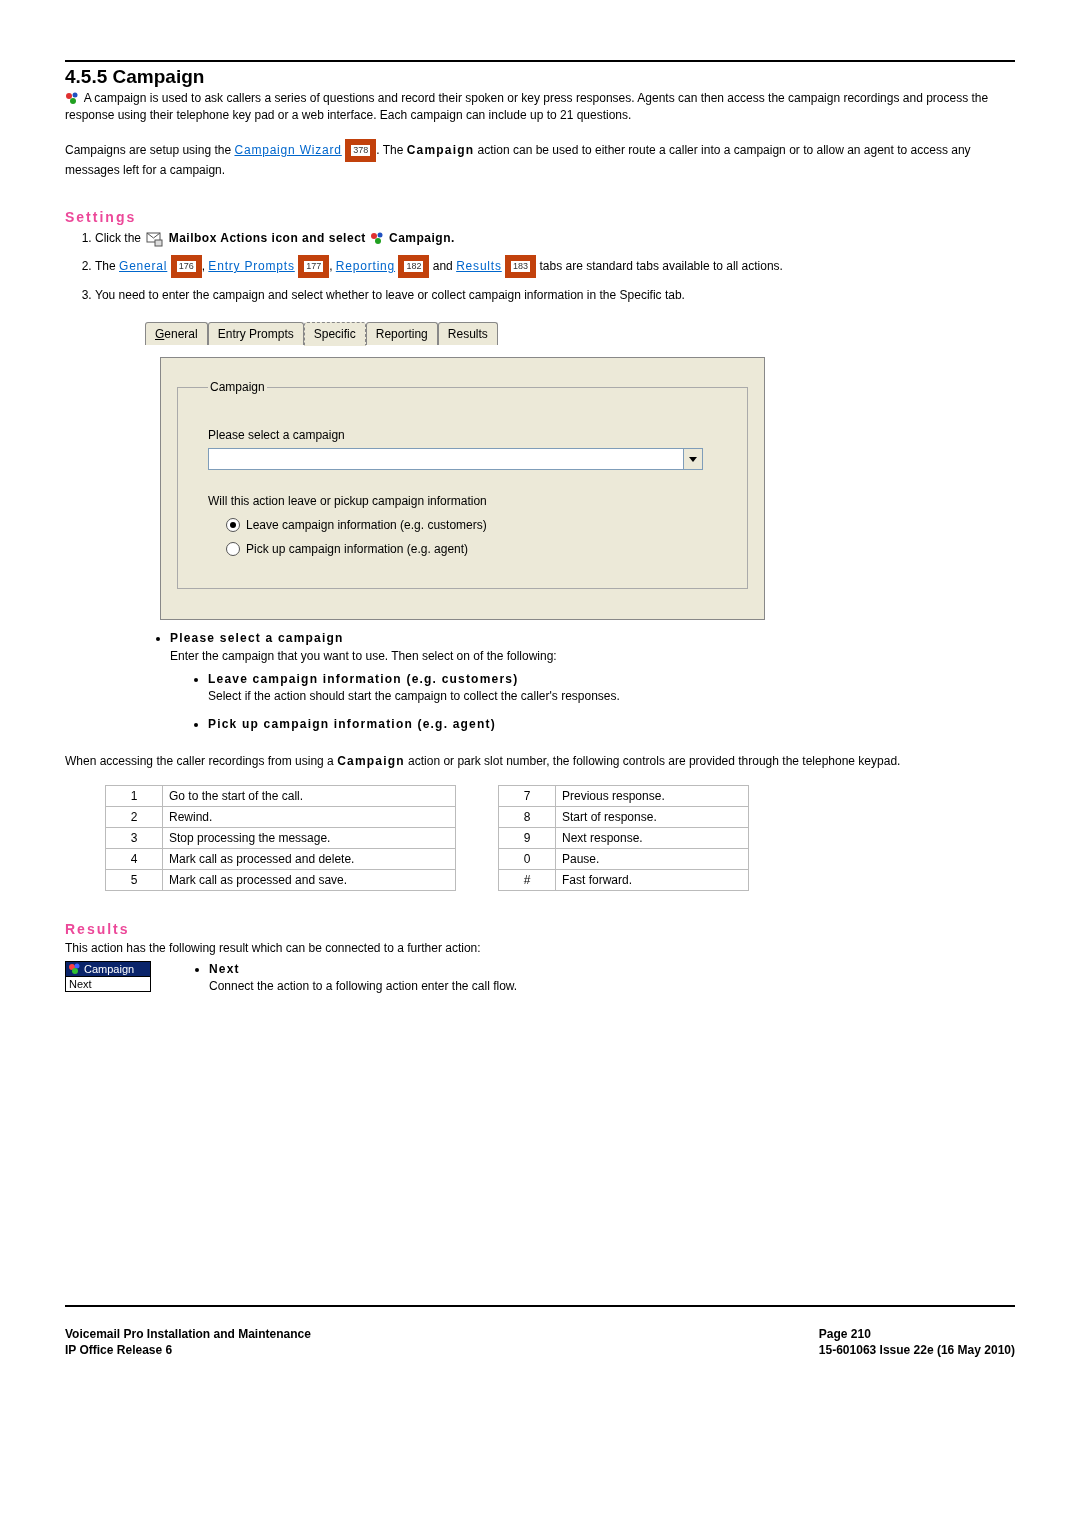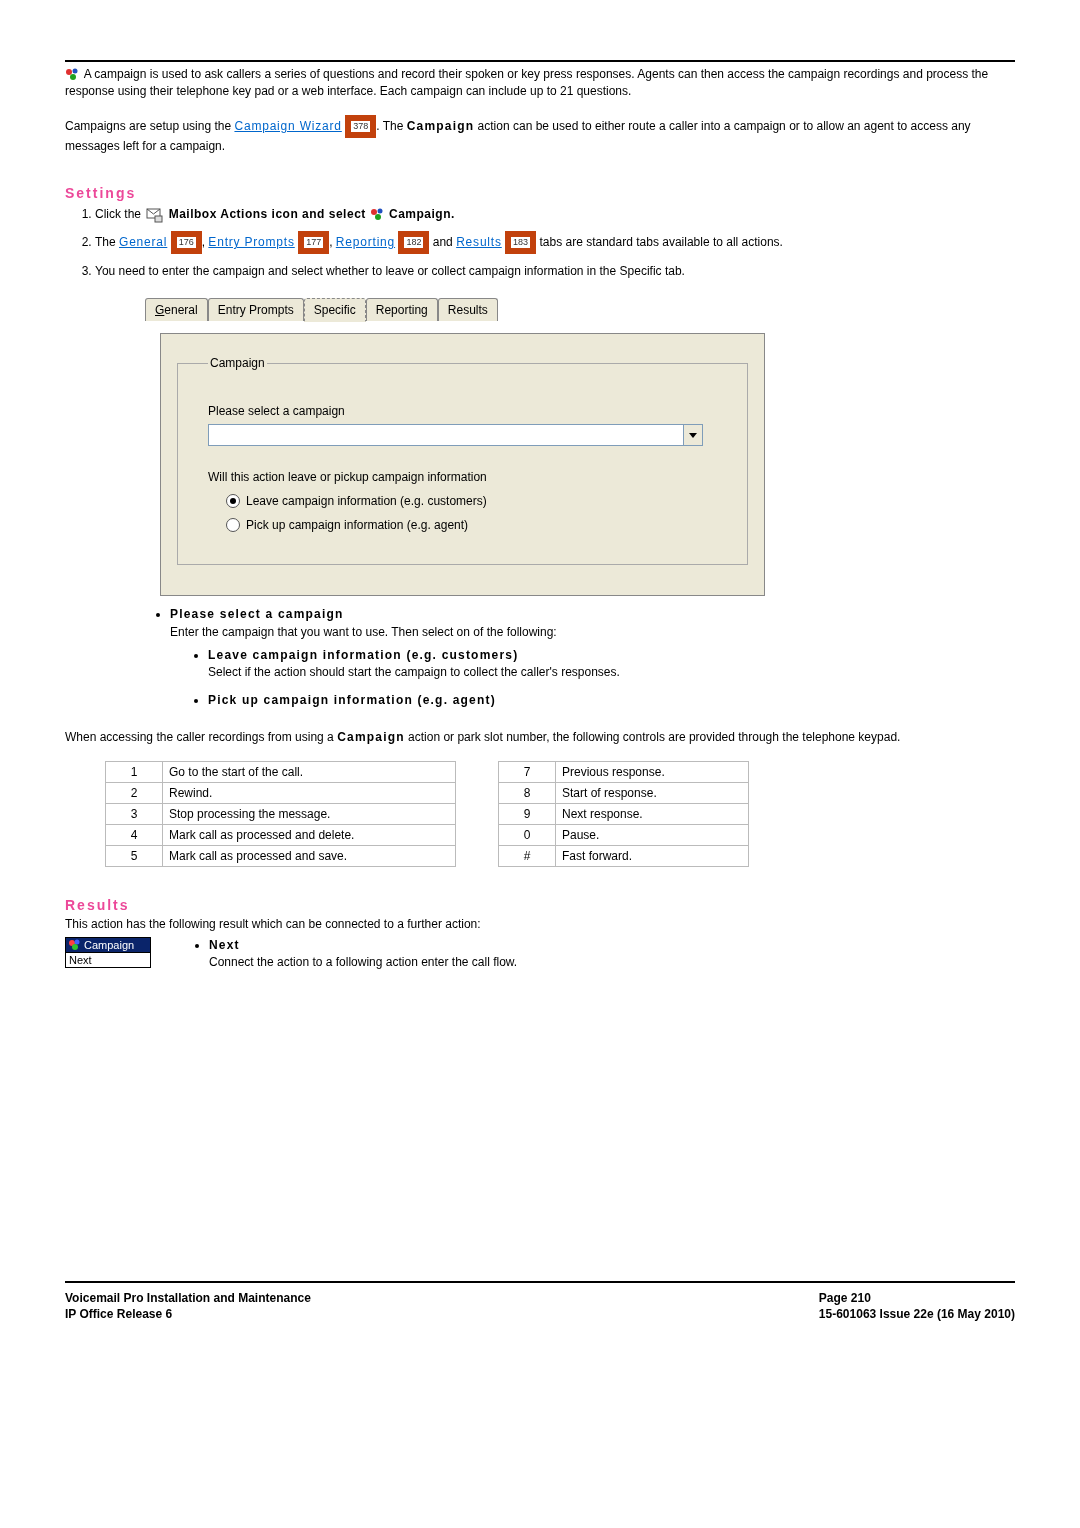--- a/index.html
+++ b/index.html
@@ -255,36 +255,37 @@
     padding-left: 18px;
   }
   ul.results-list li {
     line-height: 1.45;
   }
 
   
   .footer {
     margin-top: 310px;
     border-top: 2px solid #000;
-    padding-top: 8px;
+    padding-top: 20px;
     display: flex;
     justify-content: space-between;
     font-size: 12px;
   }
   .footer .left, .footer .right { line-height: 1.3; }
   .footer .right { text-align: left; }
   .footer b { font-weight: bold; }
 </style>
 </head>
 <body>
 
 <div class="page">
 
   <hr class="hr-top">
 
+  <h2 class="section-title">4.5.5 Campaign</h2>
 
   <p>
     <span class="icon-campaign">
       <svg viewBox="0 0 16 14" width="16" height="14">
         <circle cx="4" cy="4" r="3" fill="#e03030"></circle>
         <circle cx="10" cy="3" r="2.5" fill="#2050c0"></circle>
         <circle cx="8" cy="9" r="3" fill="#20a020"></circle>
       </svg>
     </span>
     <span>A campaign is used to ask callers a series of questions and record their spoken or key press responses. Agents can then access the campaign recordings and process the response using their telephone key pad or a web interface. Each campaign can include up to 21 questions.</span>

